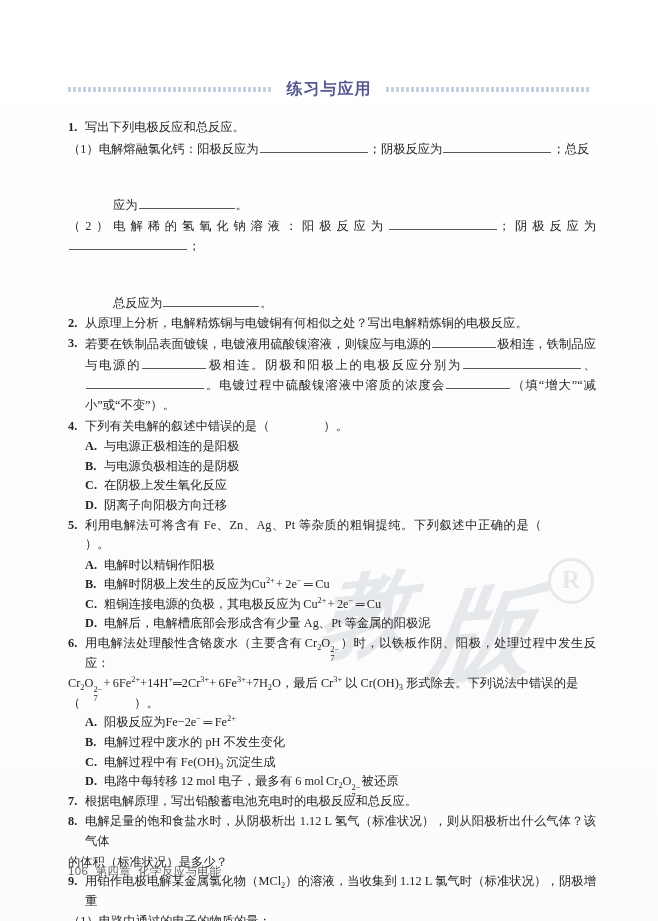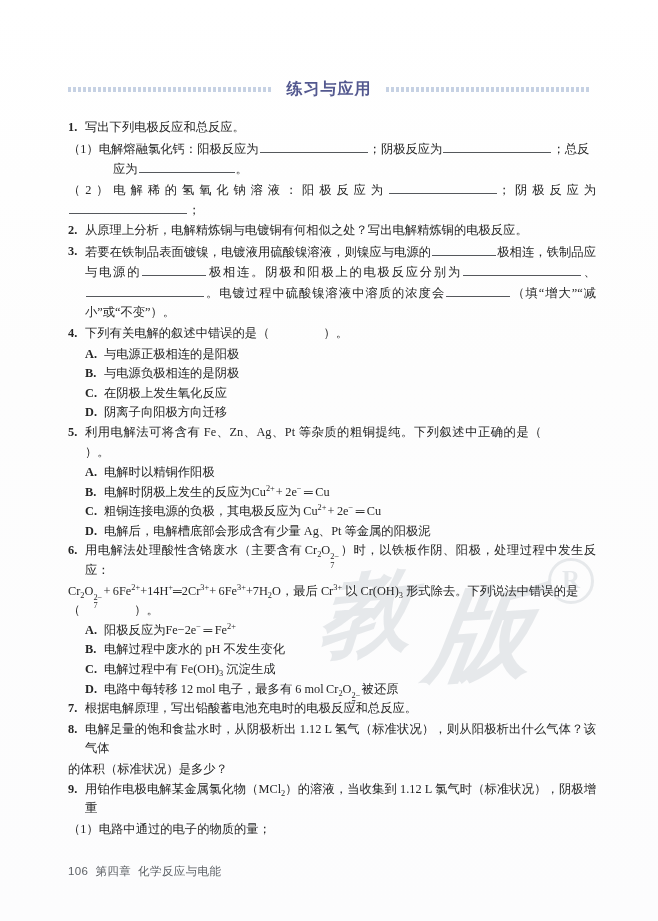--- a/index.html
+++ b/index.html
@@ -112,20 +112,21 @@
   .q-body {
     flex: 1 1 auto;
     text-align: justify;
   }
   .sub {
     text-align: justify;
   }
   .sub-hang {
     margin-left: 45px;
     text-align: justify;
+    margin-top: 36px;
   }
   .opt {
     margin-left: 17px;
     display: flex;
     align-items: flex-start;
   }
   .opt-key {
     flex: 0 0 auto;
     width: 19px;
     font-weight: 600;
@@ -211,20 +212,23 @@
     </div>
     <div class="sub">
       <span>（1）</span><span>电解熔融氯化钙：阳极反应为</span><span class="blank b-lg"></span><span>；阴极反应为</span><span class="blank b-lg"></span><span>；总反</span>
     </div>
     <div class="sub-hang">
       <span>应为</span><span class="blank b-md"></span><span>。</span>
     </div>
     <div class="sub">
       <span>（2）</span><span>电解稀的氢氧化钠溶液：阳极反应为</span><span class="blank b-lg"></span><span>；阴极反应为</span><span class="blank b-xl"></span><span>；</span>
     </div>
+    <div class="sub-hang">
+      <span>总反应为</span><span class="blank b-md"></span><span>。</span>
+    </div>
 
     <div class="q">
       <span class="q-num">2.</span>
       <span class="q-body">从原理上分析，电解精炼铜与电镀铜有何相似之处？写出电解精炼铜的电极反应。</span>
     </div>
 
     <div class="q">
       <span class="q-num">3.</span>
       <span class="q-body"><span>若要在铁制品表面镀镍，电镀液用硫酸镍溶液，则镍应与电源的</span><span class="blank b-sm"></span><span>极相连，铁制品应与电源的</span><span class="blank b-sm"></span><span>极相连。阴极和阳极上的电极反应分别为</span><span class="blank b-xl"></span><span>、</span><span class="blank b-xl"></span><span>。电镀过程中硫酸镍溶液中溶质的浓度会</span><span class="blank b-sm"></span><span>（填“增大”“减小”或“不变”）。</span></span>
     </div>

